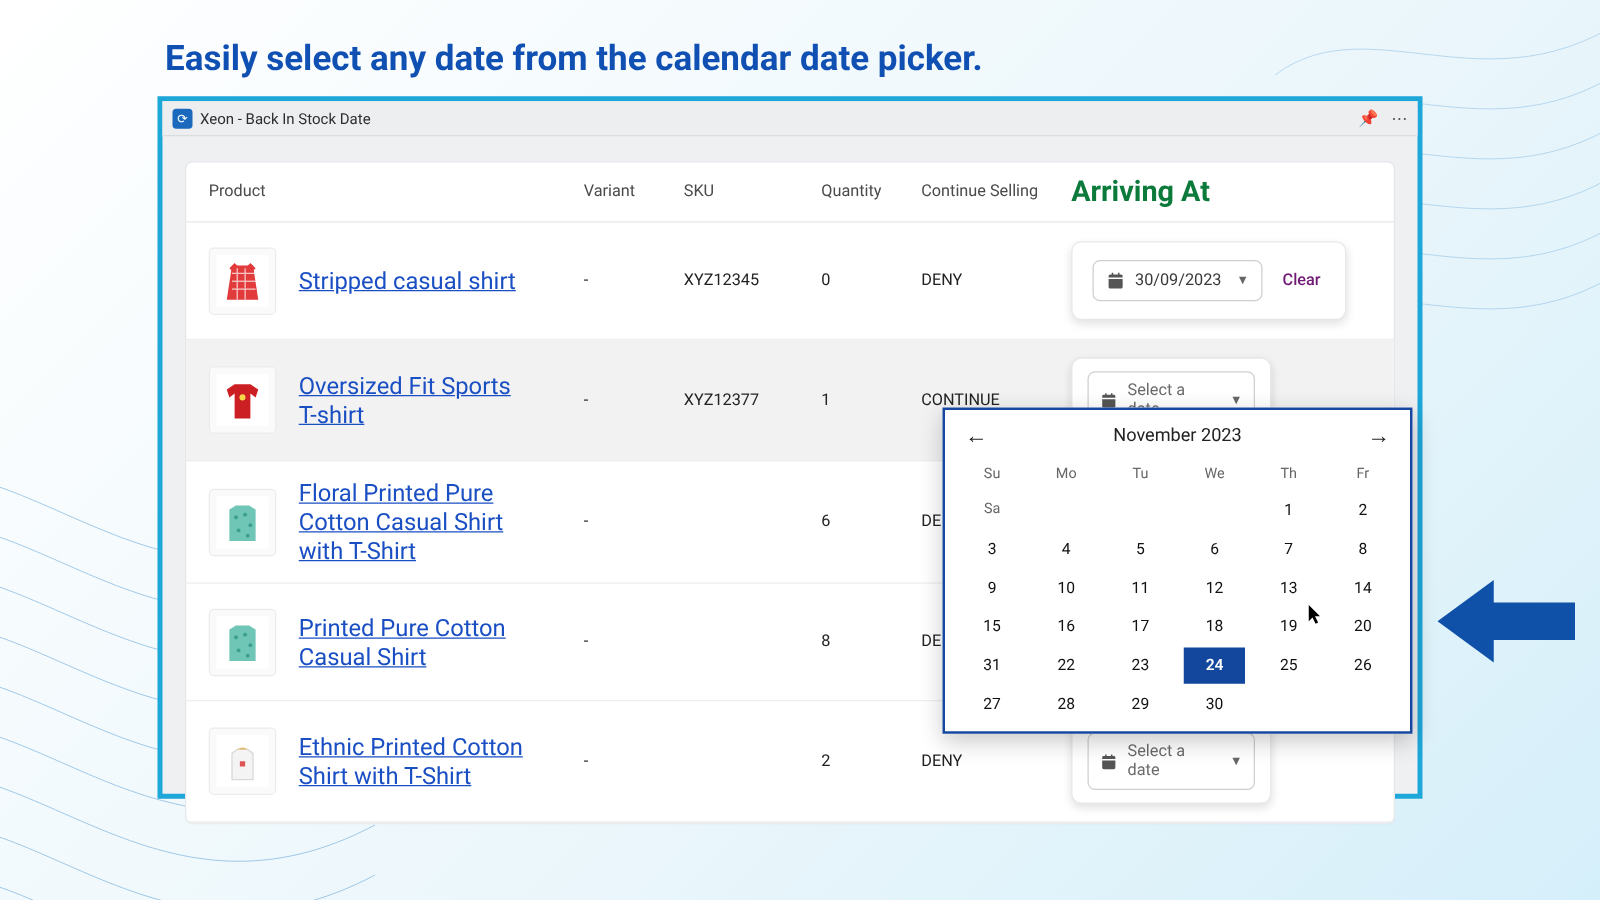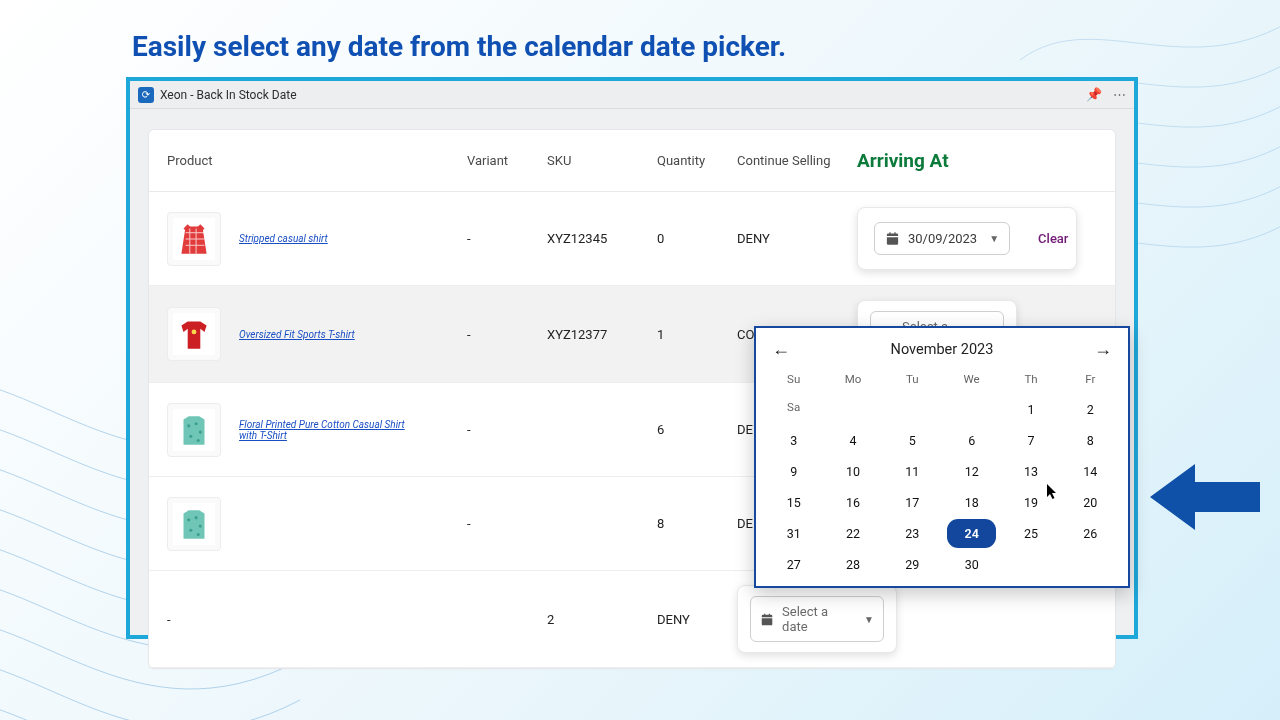--- a/index.html
+++ b/index.html
@@ -58,53 +58,53 @@
     border: 1px solid #e5e7eb;
     border-radius: 6px;
     box-shadow: 0 1px 2px rgba(0,0,0,0.02);
   }
   .thead, .trow {
     display: grid;
     grid-template-columns: 300px 80px 110px 80px 120px 1fr;
     align-items: center;
   }
   .thead {
-    height: 62px;
+    height: 48px;
     font-size: 13px;
     color: #4a4a4a;
     padding: 0 18px;
     border-bottom: 1px solid #e8e8e8;
   }
   .thead .arriving {
     color: #0b7a3b;
     font-weight: 700;
-    font-size: 19px;
+    font-size: 23px;
   }
   .trow {
     min-height: 94px;
     padding: 14px 18px;
     border-bottom: 1px solid #eeeeee;
     font-size: 13px;
     color: #222;
     position: relative;
   }
   .trow.selected { background: #f3f2f2; }
   .prod { display:flex; align-items:center; gap:18px; }
   .thumb {
     width:54px; height:54px; border:1px solid #ececec; border-radius:4px;
     background:#fafafa; display:flex; align-items:center; justify-content:center;
     font-size:10px; color:#888;
   }
   .thumb svg { width:42px; height:42px; }
-  .plink { color:#1a4fc4; text-decoration: underline; font-size:10px; max-width:180px; display:inline-block;font-style:italic; }
+  .plink { color:#1a4fc4; text-decoration: underline; font-size:19px; max-width:180px; display:inline-block; }
   .date-card {
     background:#fff; border:1px solid #e8e8e8; border-radius:8px;
     box-shadow: 0 3px 8px rgba(0,0,0,0.12);
     padding: 14px 16px;
-    display:flex; align-items:center; gap:28px;
+    display:flex; align-items:center; gap:16px;
     width: 220px;
   }
   .date-card.narrow { width: 160px; padding: 10px 12px; }
   .date-btn {
     display:flex; align-items:center; gap:8px;
     border:1px solid #cfcfcf; border-radius:6px;
     padding: 8px 10px; font-size:13px; color:#3a3a3a;
     background:#fff;
   }
   .date-btn.compact { padding:7px 9px; color:#6a6a6a; }
@@ -132,21 +132,21 @@
   .cal-title { font-weight:400; font-size:14.5px; }
   .cal-arrow { font-size:18px; color:#222; cursor:default; }
   .cal-grid {
     display:grid;
     grid-template-columns: repeat(6, 1fr);
     text-align:center;
   }
   .cal-dow { font-size:11.5px; color:#666; padding:6px 0 8px; }
   .cal-day { font-size:12.5px; color:#111; padding:7px 0; margin:1px 5px; border-radius:4px; }
   .cal-day.empty { visibility:hidden; }
-  .cal-day.sel { background:#12479d; color:#fff; font-weight:600; border-radius:11px; }
+  .cal-day.sel { background:#12479d; color:#fff; font-weight:600; border-radius:0; }
   .cursor { position:absolute; top: 403px; left: 916px; font-size:13px; z-index:6; }
 
   
   .big-arrow {
     position:absolute;
     top: 462px; left: 1150px;
     z-index: 4;
   }
 </style>
 </head>
@@ -298,28 +298,40 @@
                 <path d="M10 10 L15 7 H25 L30 10 V34 H10 Z" fill="#6fc6b6"></path>
                 <g fill="#3c9f8f">
                   <circle cx="15" cy="16" r="1.5"></circle>
                   <circle cx="22" cy="14" r="1.5"></circle>
                   <circle cx="26" cy="22" r="1.5"></circle>
                   <circle cx="17" cy="26" r="1.5"></circle>
                   <circle cx="24" cy="30" r="1.5"></circle>
                 </g>
               </svg>
             </div>
+            <a class="plink" href="#">Printed Pure Cotton Casual Shirt</a>
           </div>
           <div>-</div>
           <div></div>
           <div>8</div>
           <div>DE</div>
           <div></div>
         </div>
         <div class="trow">
+          <div class="prod">
+            <div class="thumb">
+              <svg viewBox="0 0 40 40">
+                <rect width="40" height="40" fill="#fff"></rect>
+                <path d="M12 14 L16 11 H24 L28 14 V34 H12 Z" fill="#f4f4f4" stroke="#d9d9d9"></path>
+                <path d="M16 11 Q20 8 24 11" fill="#e6b86a"></path>
+                <rect x="18" y="20" width="4" height="4" fill="#d55"></rect>
+              </svg>
+            </div>
+            <a class="plink" href="#">Ethnic Printed Cotton Shirt with T-Shirt</a>
+          </div>
           <div>-</div>
           <div></div>
           <div>2</div>
           <div>DENY</div>
           <div>
             <div class="date-card narrow">
               <div class="date-btn compact">
                 <svg class="cal-ic" viewBox="0 0 24 24">
                   <path d="M7 2v2H5a2 2 0 0 0-2 2v2h18V6a2 2 0 0 0-2-2h-2V2h-2v2H9V2H7zM3 10v10a2 2 0 0 0 2 2h14a2 2 0 0 0 2-2V10H3z"></path>
                 </svg>

